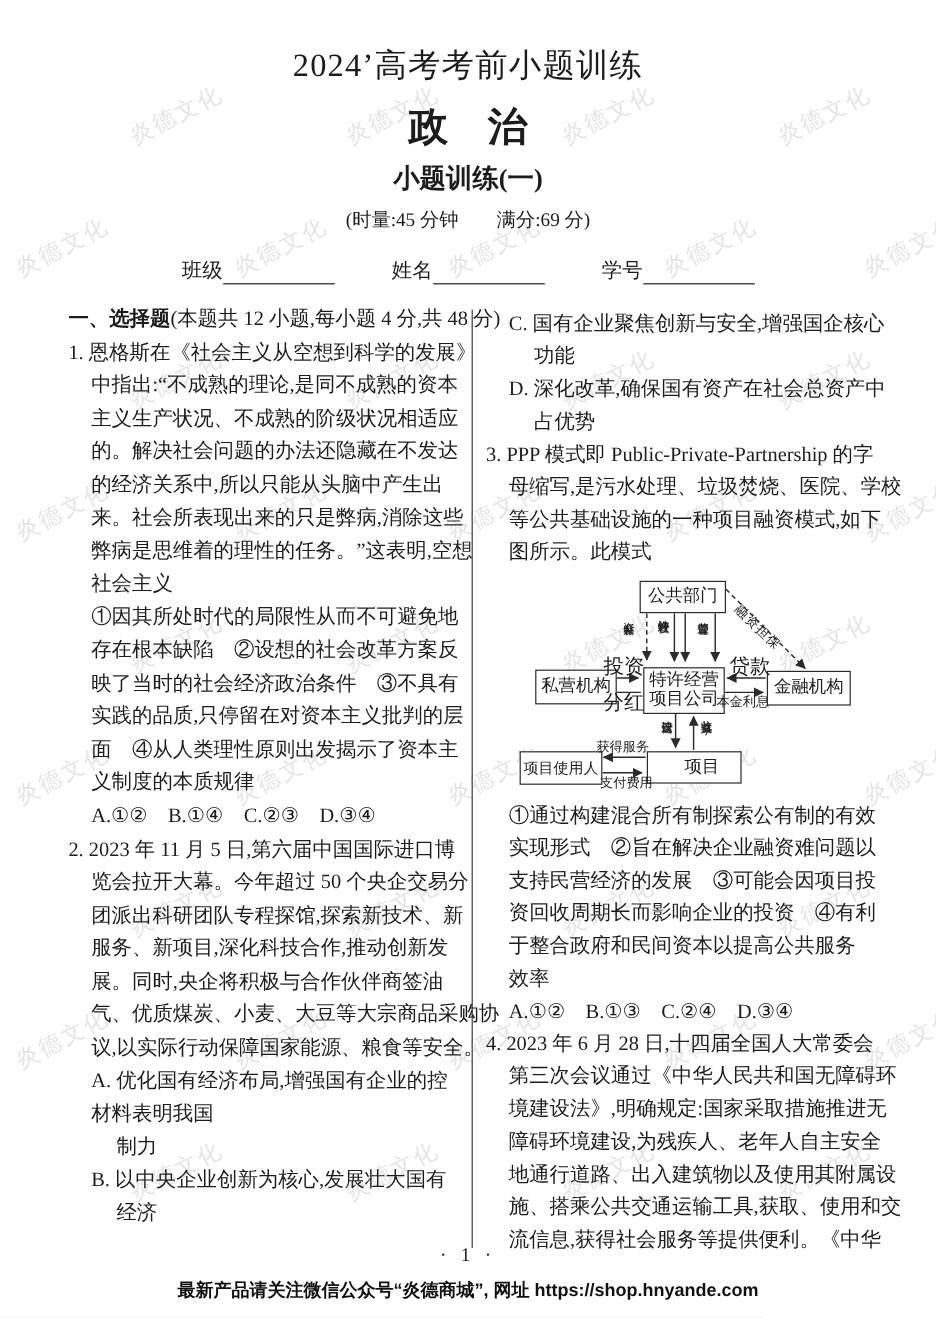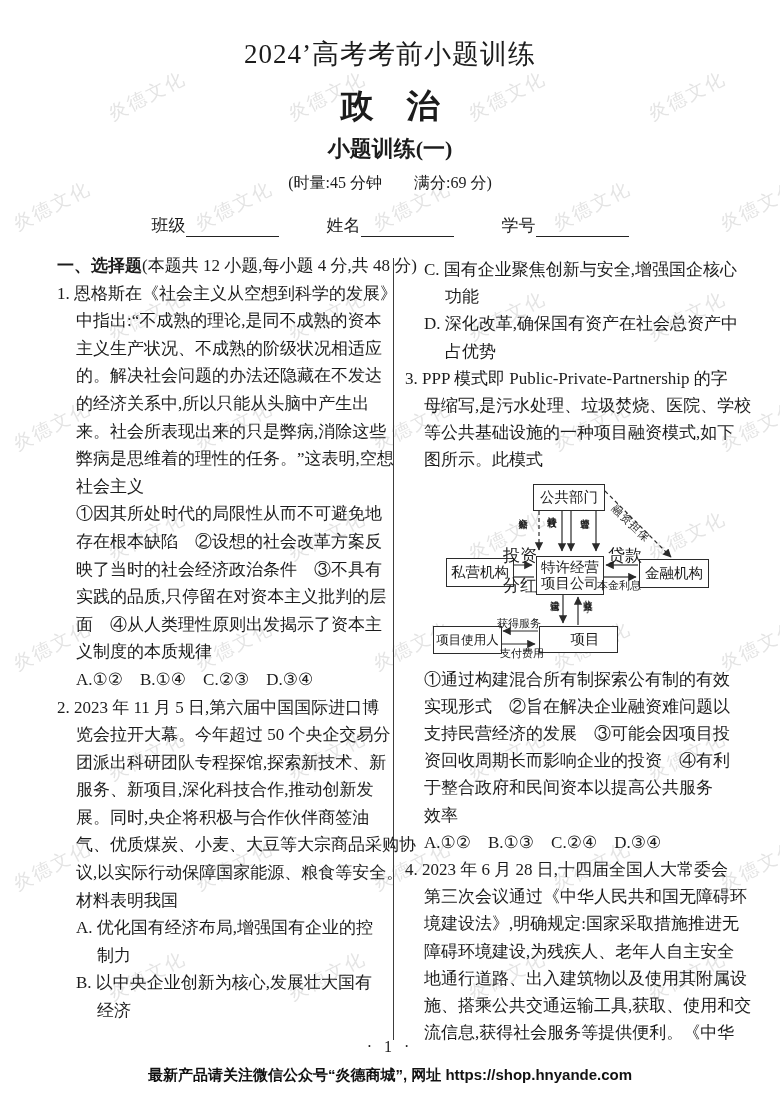--- a/index.html
+++ b/index.html
@@ -133,22 +133,22 @@
       <div class="line ind1"><span class="lt">面　④从人类理性原则出发揭示了资本主</span></div>
       <div class="line ind1"><span class="lt">义制度的本质规律</span></div>
       <div class="line ind1"><span class="lt">A.①②　B.①④　C.②③　D.③④</span></div>
       <div class="line"><span class="lt">2. 2023 年 11 月 5 日,第六届中国国际进口博</span></div>
       <div class="line ind1"><span class="lt">览会拉开大幕。今年超过 50 个央企交易分</span></div>
       <div class="line ind1"><span class="lt">团派出科研团队专程探馆,探索新技术、新</span></div>
       <div class="line ind1"><span class="lt">服务、新项目,深化科技合作,推动创新发</span></div>
       <div class="line ind1"><span class="lt">展。同时,央企将积极与合作伙伴商签油</span></div>
       <div class="line ind1"><span class="lt">气、优质煤炭、小麦、大豆等大宗商品采购协</span></div>
       <div class="line ind1"><span class="lt">议,以实际行动保障国家能源、粮食等安全。</span></div>
+      <div class="line ind1"><span class="lt">A. 优化国有经济布局,增强国有企业的控</span></div>
       <div class="line ind1"><span class="lt">材料表明我国</span></div>
-      <div class="line ind1"><span class="lt">A. 优化国有经济布局,增强国有企业的控</span></div>
       <div class="line ind2"><span class="lt">制力</span></div>
       <div class="line ind1"><span class="lt">B. 以中央企业创新为核心,发展壮大国有</span></div>
       <div class="line ind2"><span class="lt">经济</span></div>
     </div>
 
   <div class="col col-right">
     <div>
 
     <div class="line ind1"><span class="lt">C. 国有企业聚焦创新与安全,增强国企核心</span></div>
         <div class="line ind2"><span class="lt">功能</span></div>

